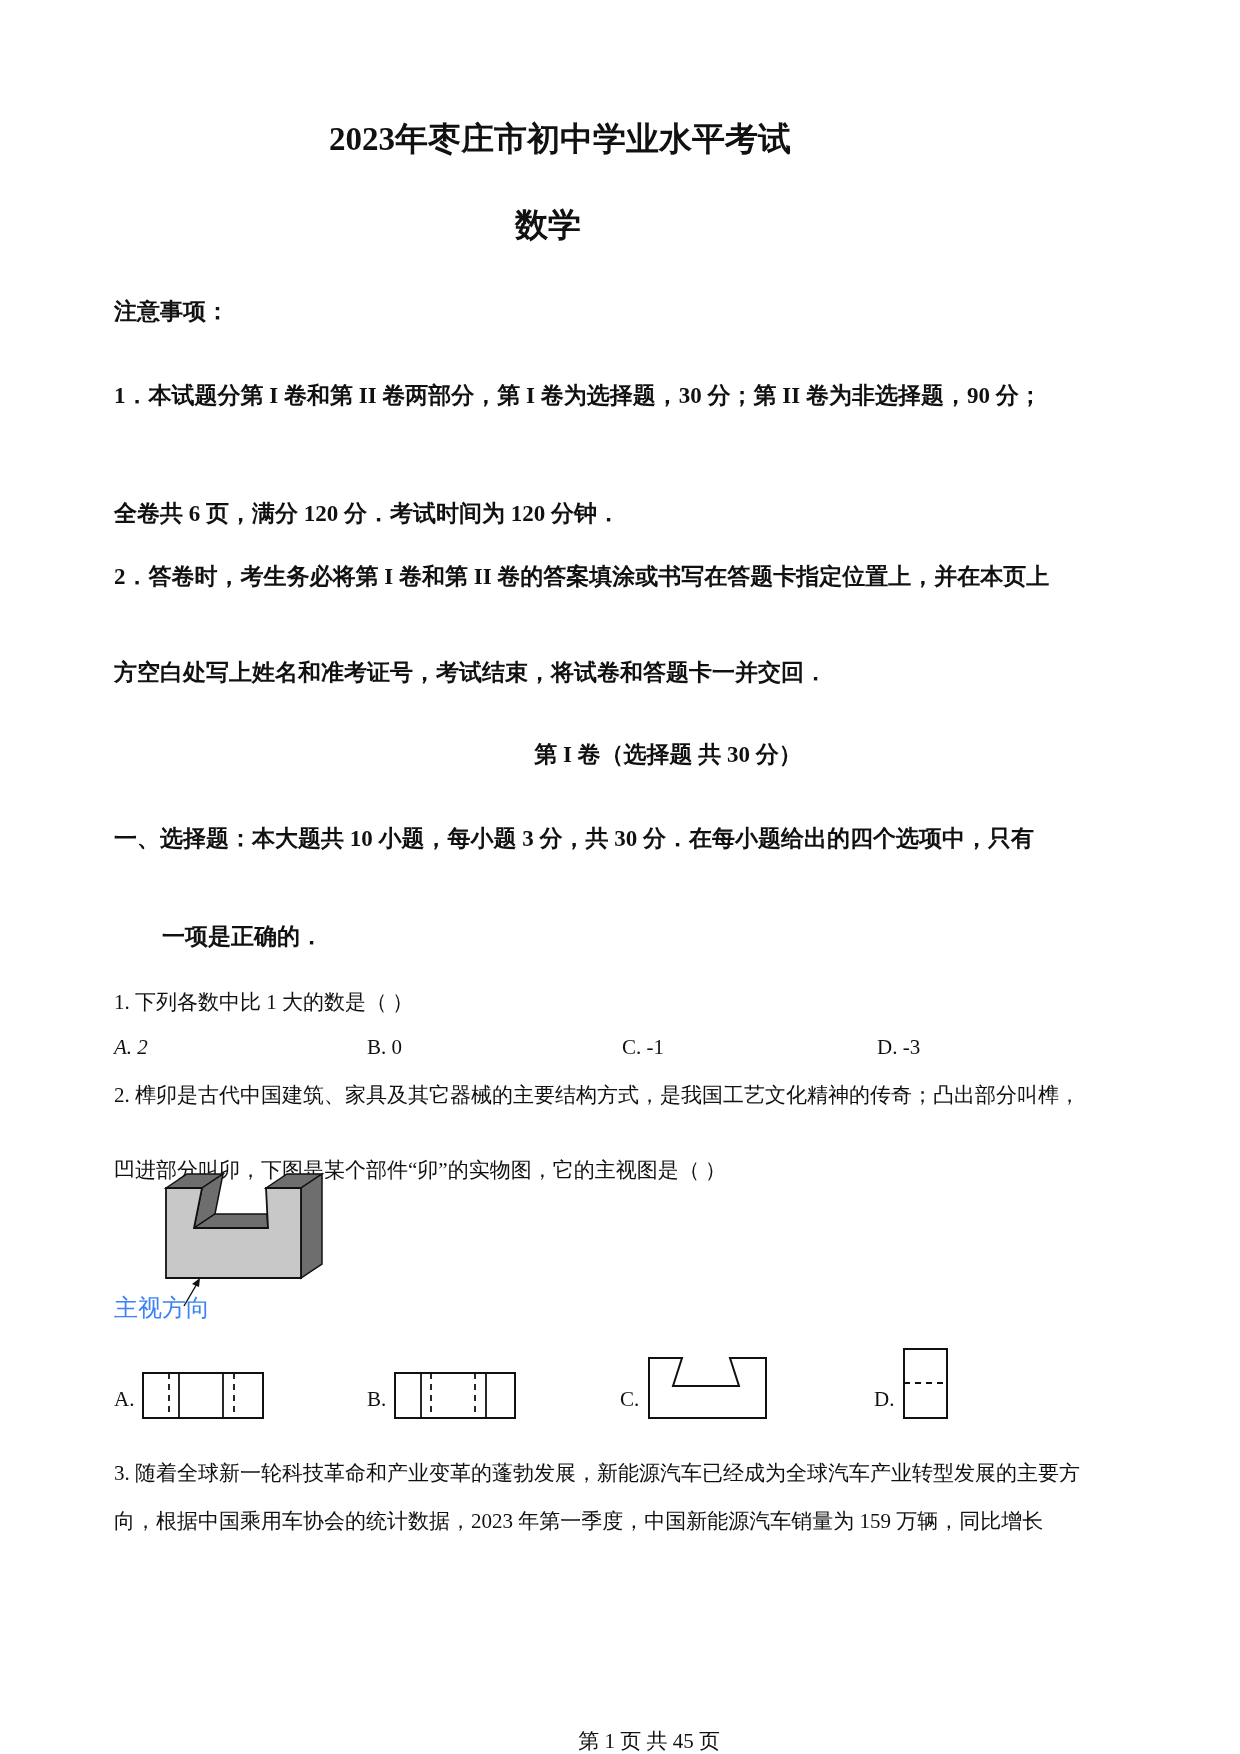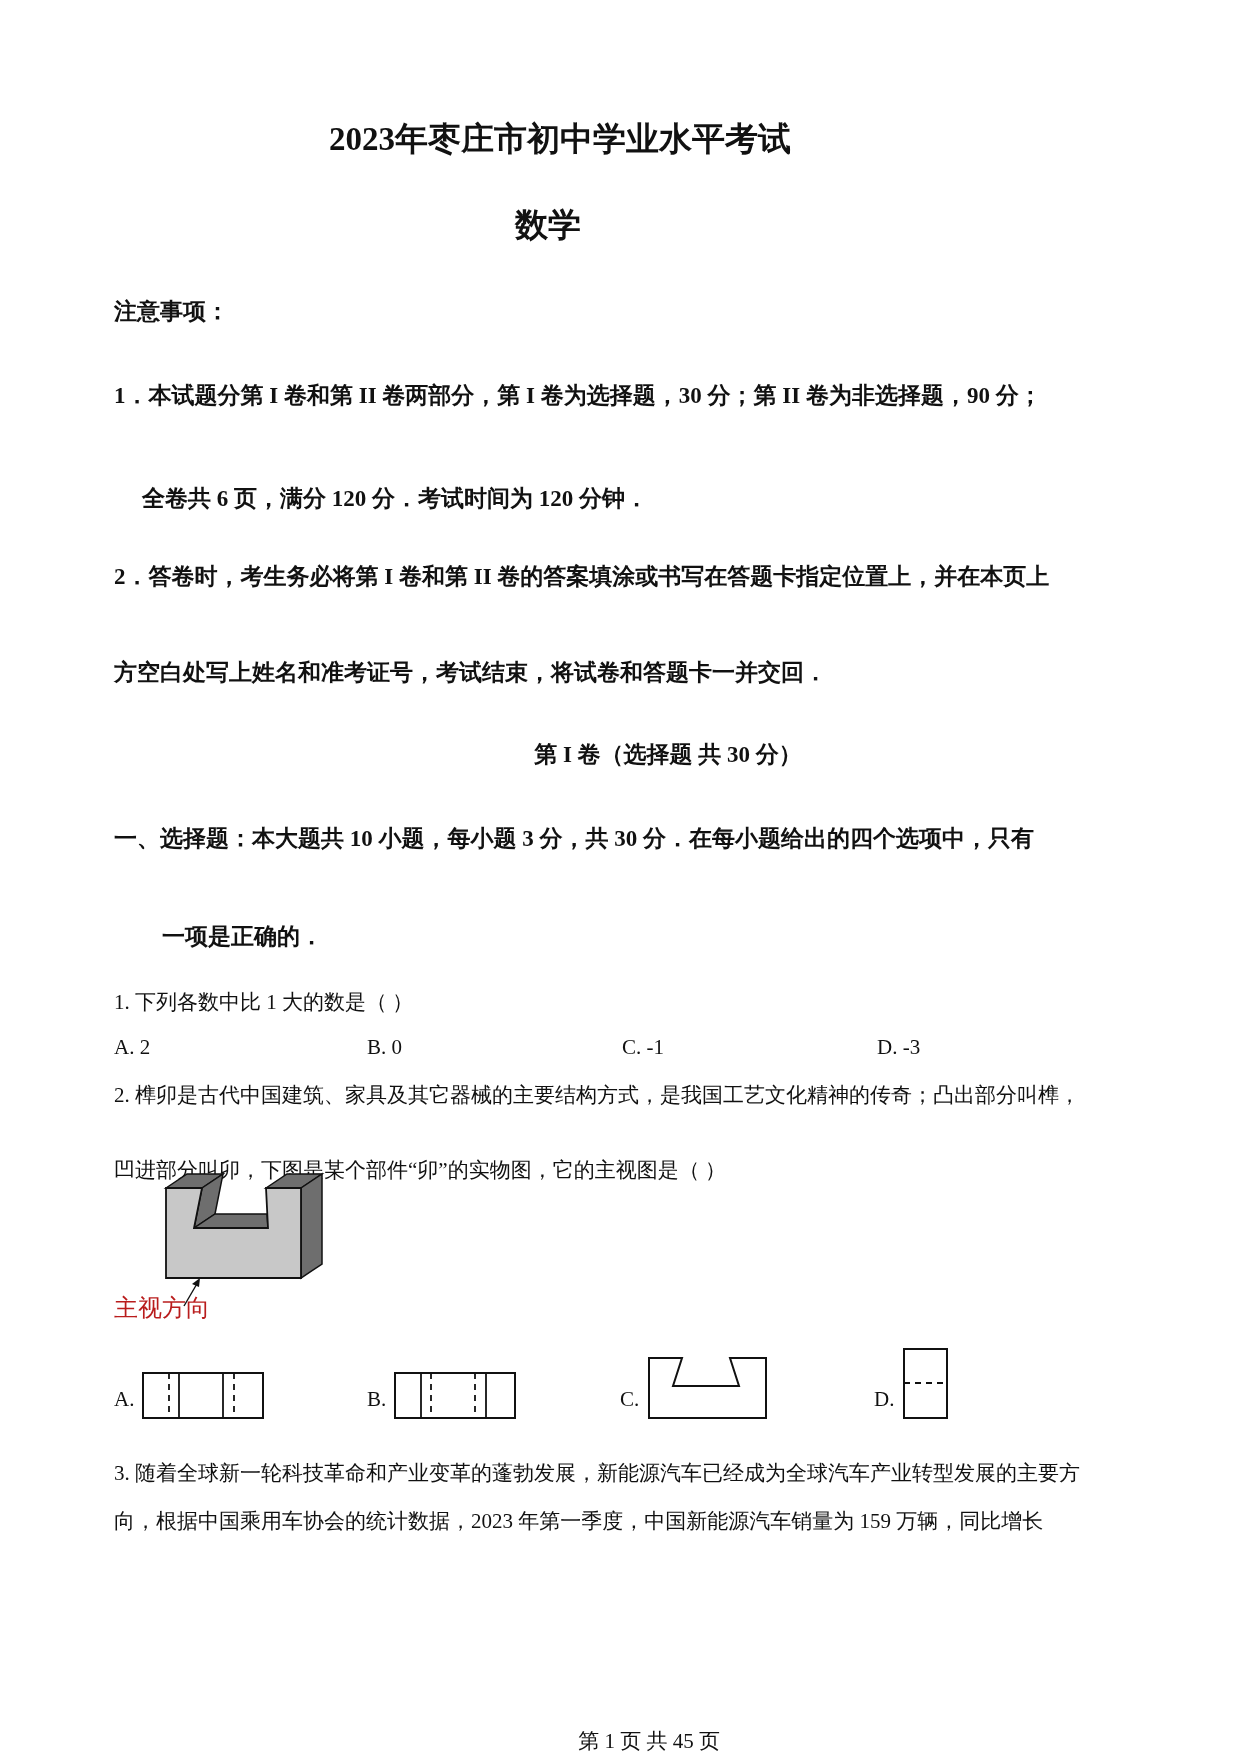--- a/index.html
+++ b/index.html
@@ -16,30 +16,30 @@
   svg { position:absolute; overflow:visible; }
 </style>
 </head>
 <body>
 
 <div class="abs title">2023年枣庄市初中学业水平考试</div>
 <div class="abs subject">数学</div>
 
 <div class="abs bold-line" style="top:296px;">注意事项：</div>
 <div class="abs bold-line" style="top:380px;">1．本试题分第 I 卷和第 II 卷两部分，第 I 卷为选择题，30 分；第 II 卷为非选择题，90 分；</div>
-<div class="abs bold-line" style="top:483px;margin-left:28px;">全卷共 6 页，满分 120 分．考试时间为 120 分钟．</div>
+<div class="abs bold-line" style="top:498px;">全卷共 6 页，满分 120 分．考试时间为 120 分钟．</div>
 <div class="abs bold-line" style="top:561px;">2．答卷时，考生务必将第 I 卷和第 II 卷的答案填涂或书写在答题卡指定位置上，并在本页上</div>
 <div class="abs bold-line" style="top:657px;">方空白处写上姓名和准考证号，考试结束，将试卷和答题卡一并交回．</div>
 
 <div class="abs center-head" style="top:739px;">第 I 卷（选择题  共 30 分）</div>
 <div class="abs bold-line" style="top:823px;">一、选择题：本大题共 10 小题，每小题 3 分，共 30 分．在每小题给出的四个选项中，只有</div>
 <div class="abs bold-line" style="top:921px;margin-left:48px;">一项是正确的．</div>
 
 <div class="abs q" style="top:988px;">1. 下列各数中比 1 大的数是（    ）</div>
-<div class="abs opt" style="top:1035px; left:114px;">A. 2</div>
+<div class="abs opt" style="top:1035px; left:114px;font-style:italic;">A. 2</div>
 <div class="abs opt" style="top:1035px; left:367px;">B. 0</div>
 <div class="abs opt" style="top:1035px; left:622px;">C. -1</div>
 <div class="abs opt" style="top:1035px; left:877px;">D. -3</div>
 
 <div class="abs q" style="top:1081px;">2. 榫卯是古代中国建筑、家具及其它器械的主要结构方式，是我国工艺文化精神的传奇；凸出部分叫榫，</div>
 <div class="abs q" style="top:1128px;margin-top:28px;">凹进部分叫卯，下图是某个部件“卯”的实物图，它的主视图是（        ）</div>
 
 <svg style="left:160px; top:1170px;" width="170" height="110" viewBox="0 0 170 110">
 
   <polygon points="6,18 27,4 63,4 42,18" fill="#6e6e6e" stroke="#111" stroke-width="1.5"></polygon>
@@ -49,21 +49,21 @@
 
   <polygon points="42,18 63,4 55,44 34,58" fill="#6e6e6e" stroke="#111" stroke-width="1.5"></polygon>
   <polygon points="34,58 55,44 107,44 108,58" fill="#6e6e6e" stroke="#111" stroke-width="1.5"></polygon>
 
   <polygon points="6,18 42,18 34,58 108,58 106,18 141,18 141,108 6,108" fill="#c8c8c8" stroke="#111" stroke-width="1.8"></polygon>
 </svg>
 <svg style="left:180px; top:1278px;" width="30" height="30" viewBox="0 0 30 30">
   <line x1="4" y1="28" x2="18" y2="4" stroke="#111" stroke-width="1.4"></line>
   <polygon points="20,0 12,6 19,9" fill="#111"></polygon>
 </svg>
-<div class="abs q" style="top:1292px; left:114px; font-size:24px; font-family:'DejaVu Sans', sans-serif; color:#b91c1c;">主视方向</div>
+<div class="abs q" style="top:1292px; left:114px; font-size:24px; font-family:'DejaVu Sans', sans-serif; color:#3b82f6;">主视方向</div>
 
 <div class="abs opt" style="top:1387px; left:114px;">A.</div>
 <svg style="left:142px; top:1372px;" width="122" height="48" viewBox="0 0 122 48">
   <rect x="1" y="1" width="120" height="45" fill="none" stroke="#111" stroke-width="2"></rect>
   <line x1="37" y1="1" x2="37" y2="46" stroke="#111" stroke-width="1.8"></line>
   <line x1="81" y1="1" x2="81" y2="46" stroke="#111" stroke-width="1.8"></line>
   <line x1="27" y1="1" x2="27" y2="46" stroke="#111" stroke-width="1.8" stroke-dasharray="6,5"></line>
   <line x1="92" y1="1" x2="92" y2="46" stroke="#111" stroke-width="1.8" stroke-dasharray="6,5"></line>
 </svg>
 

